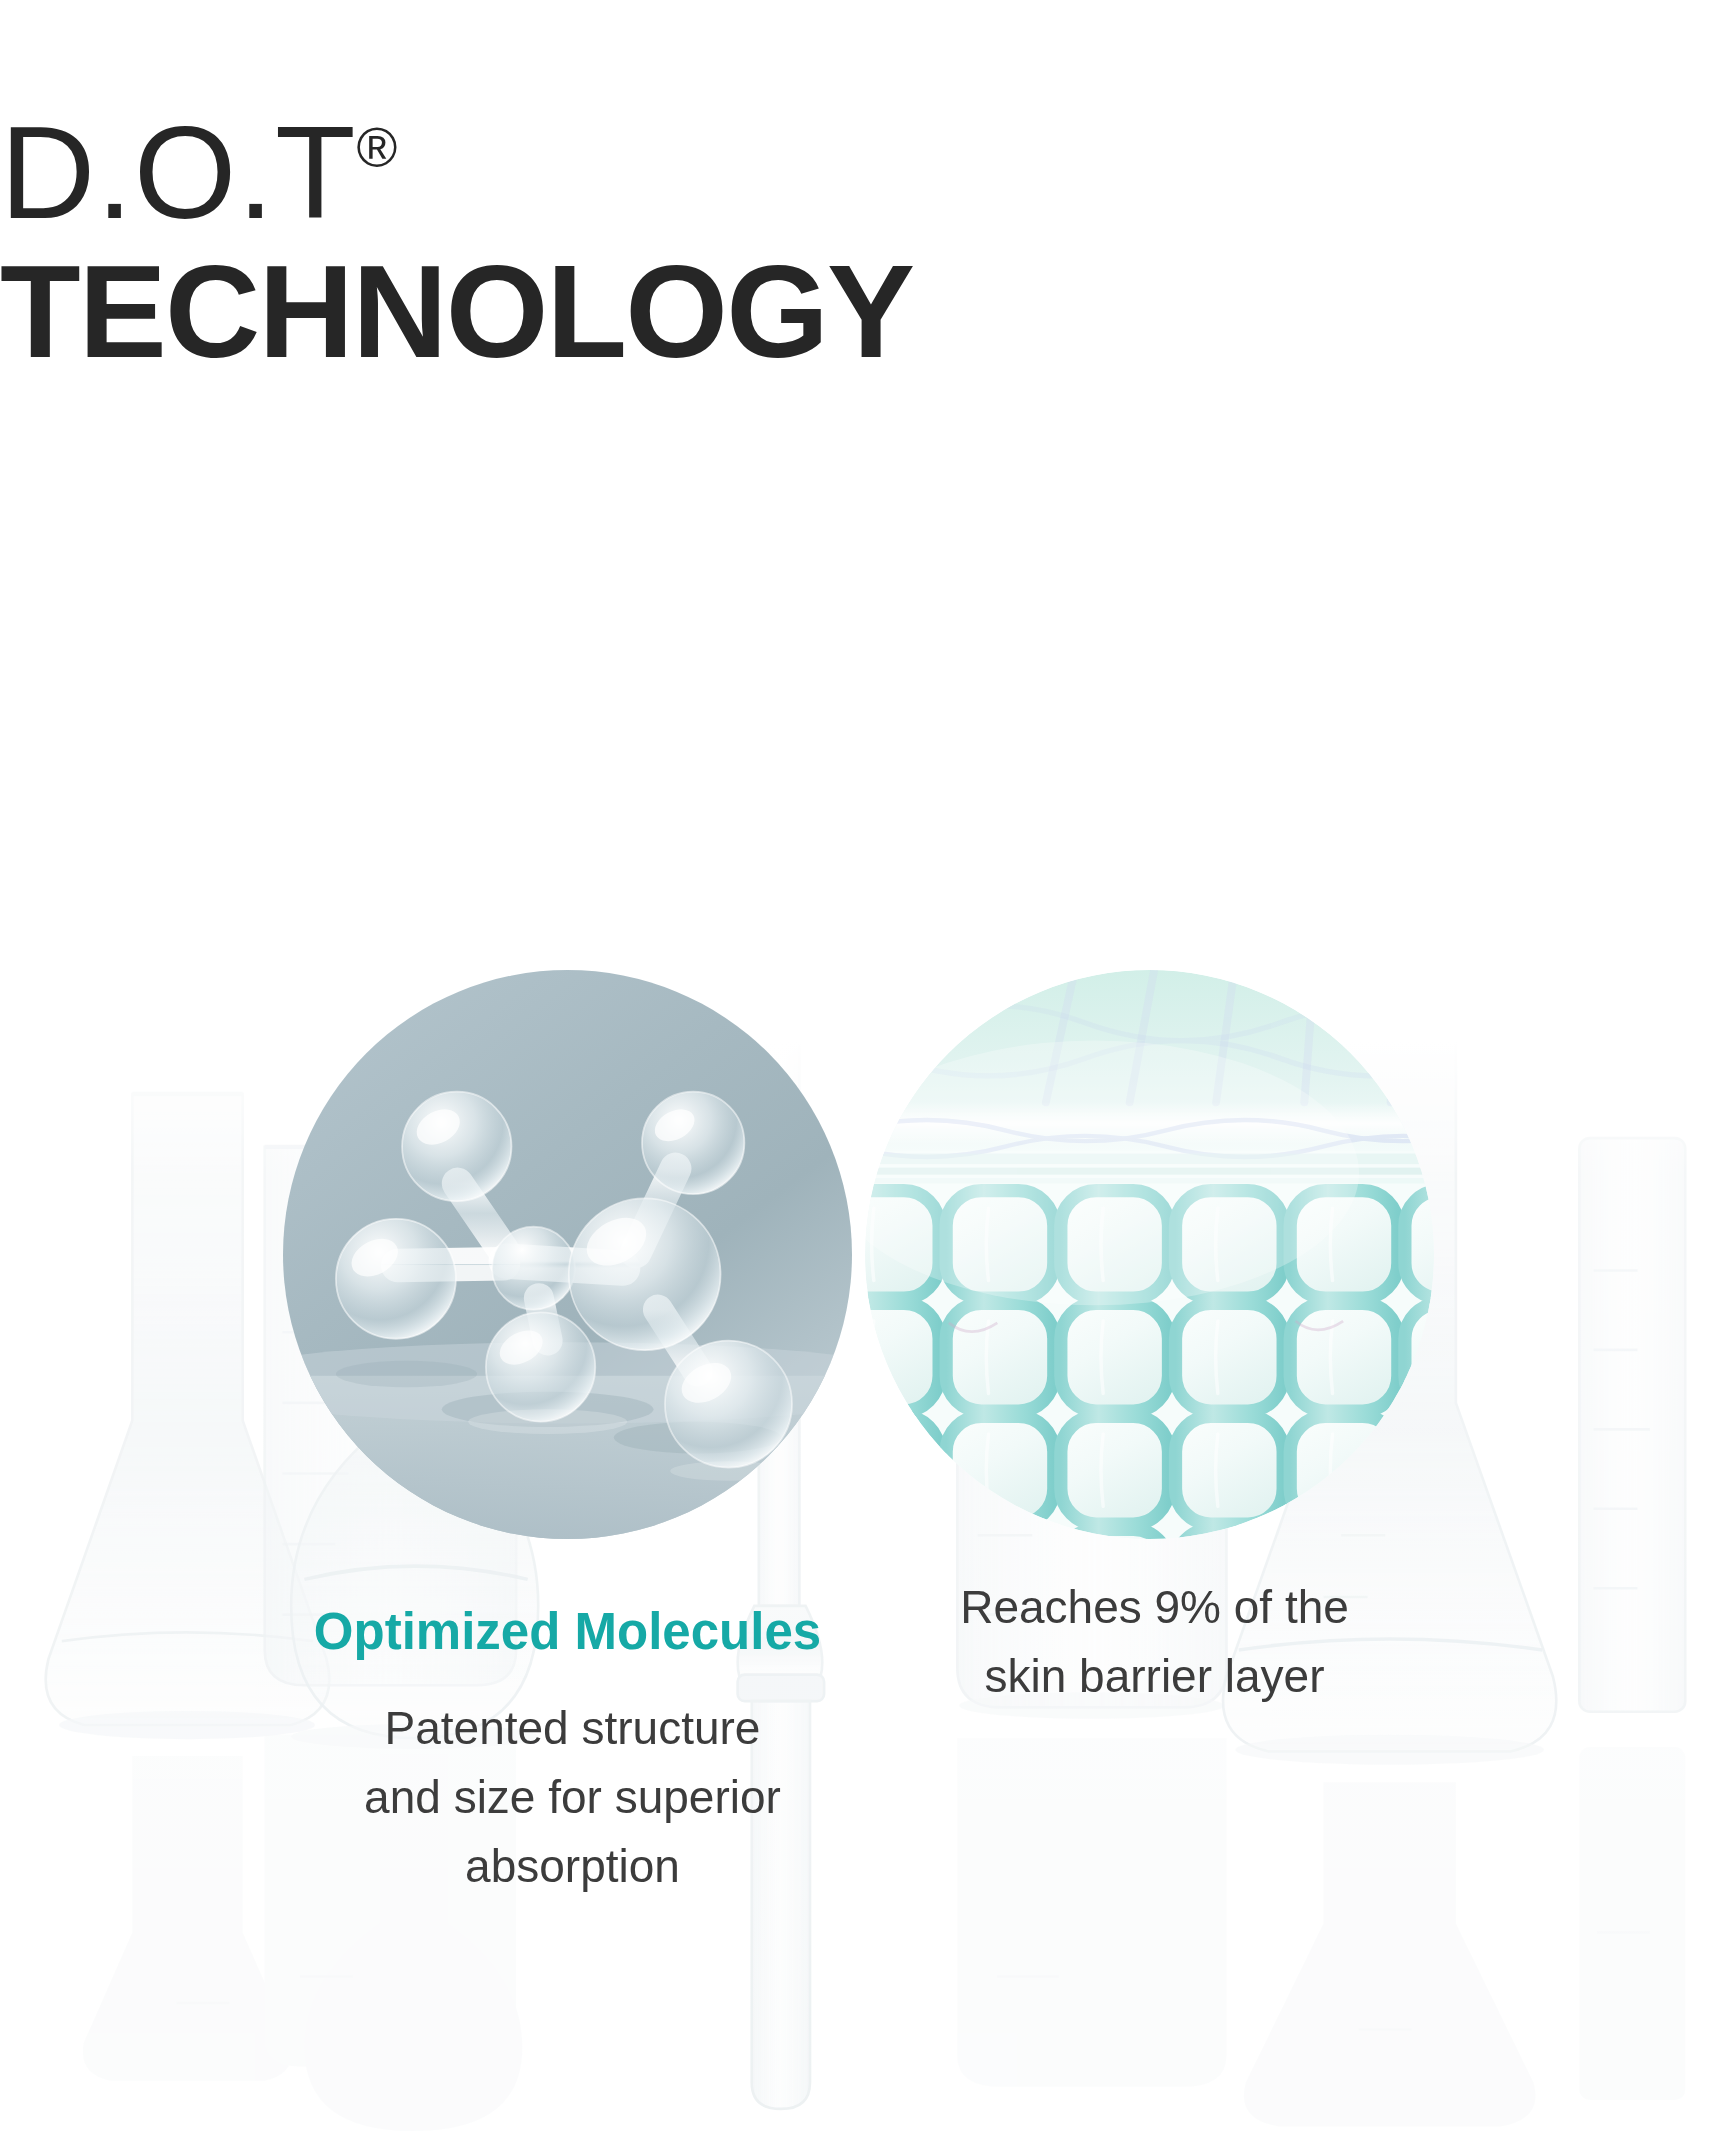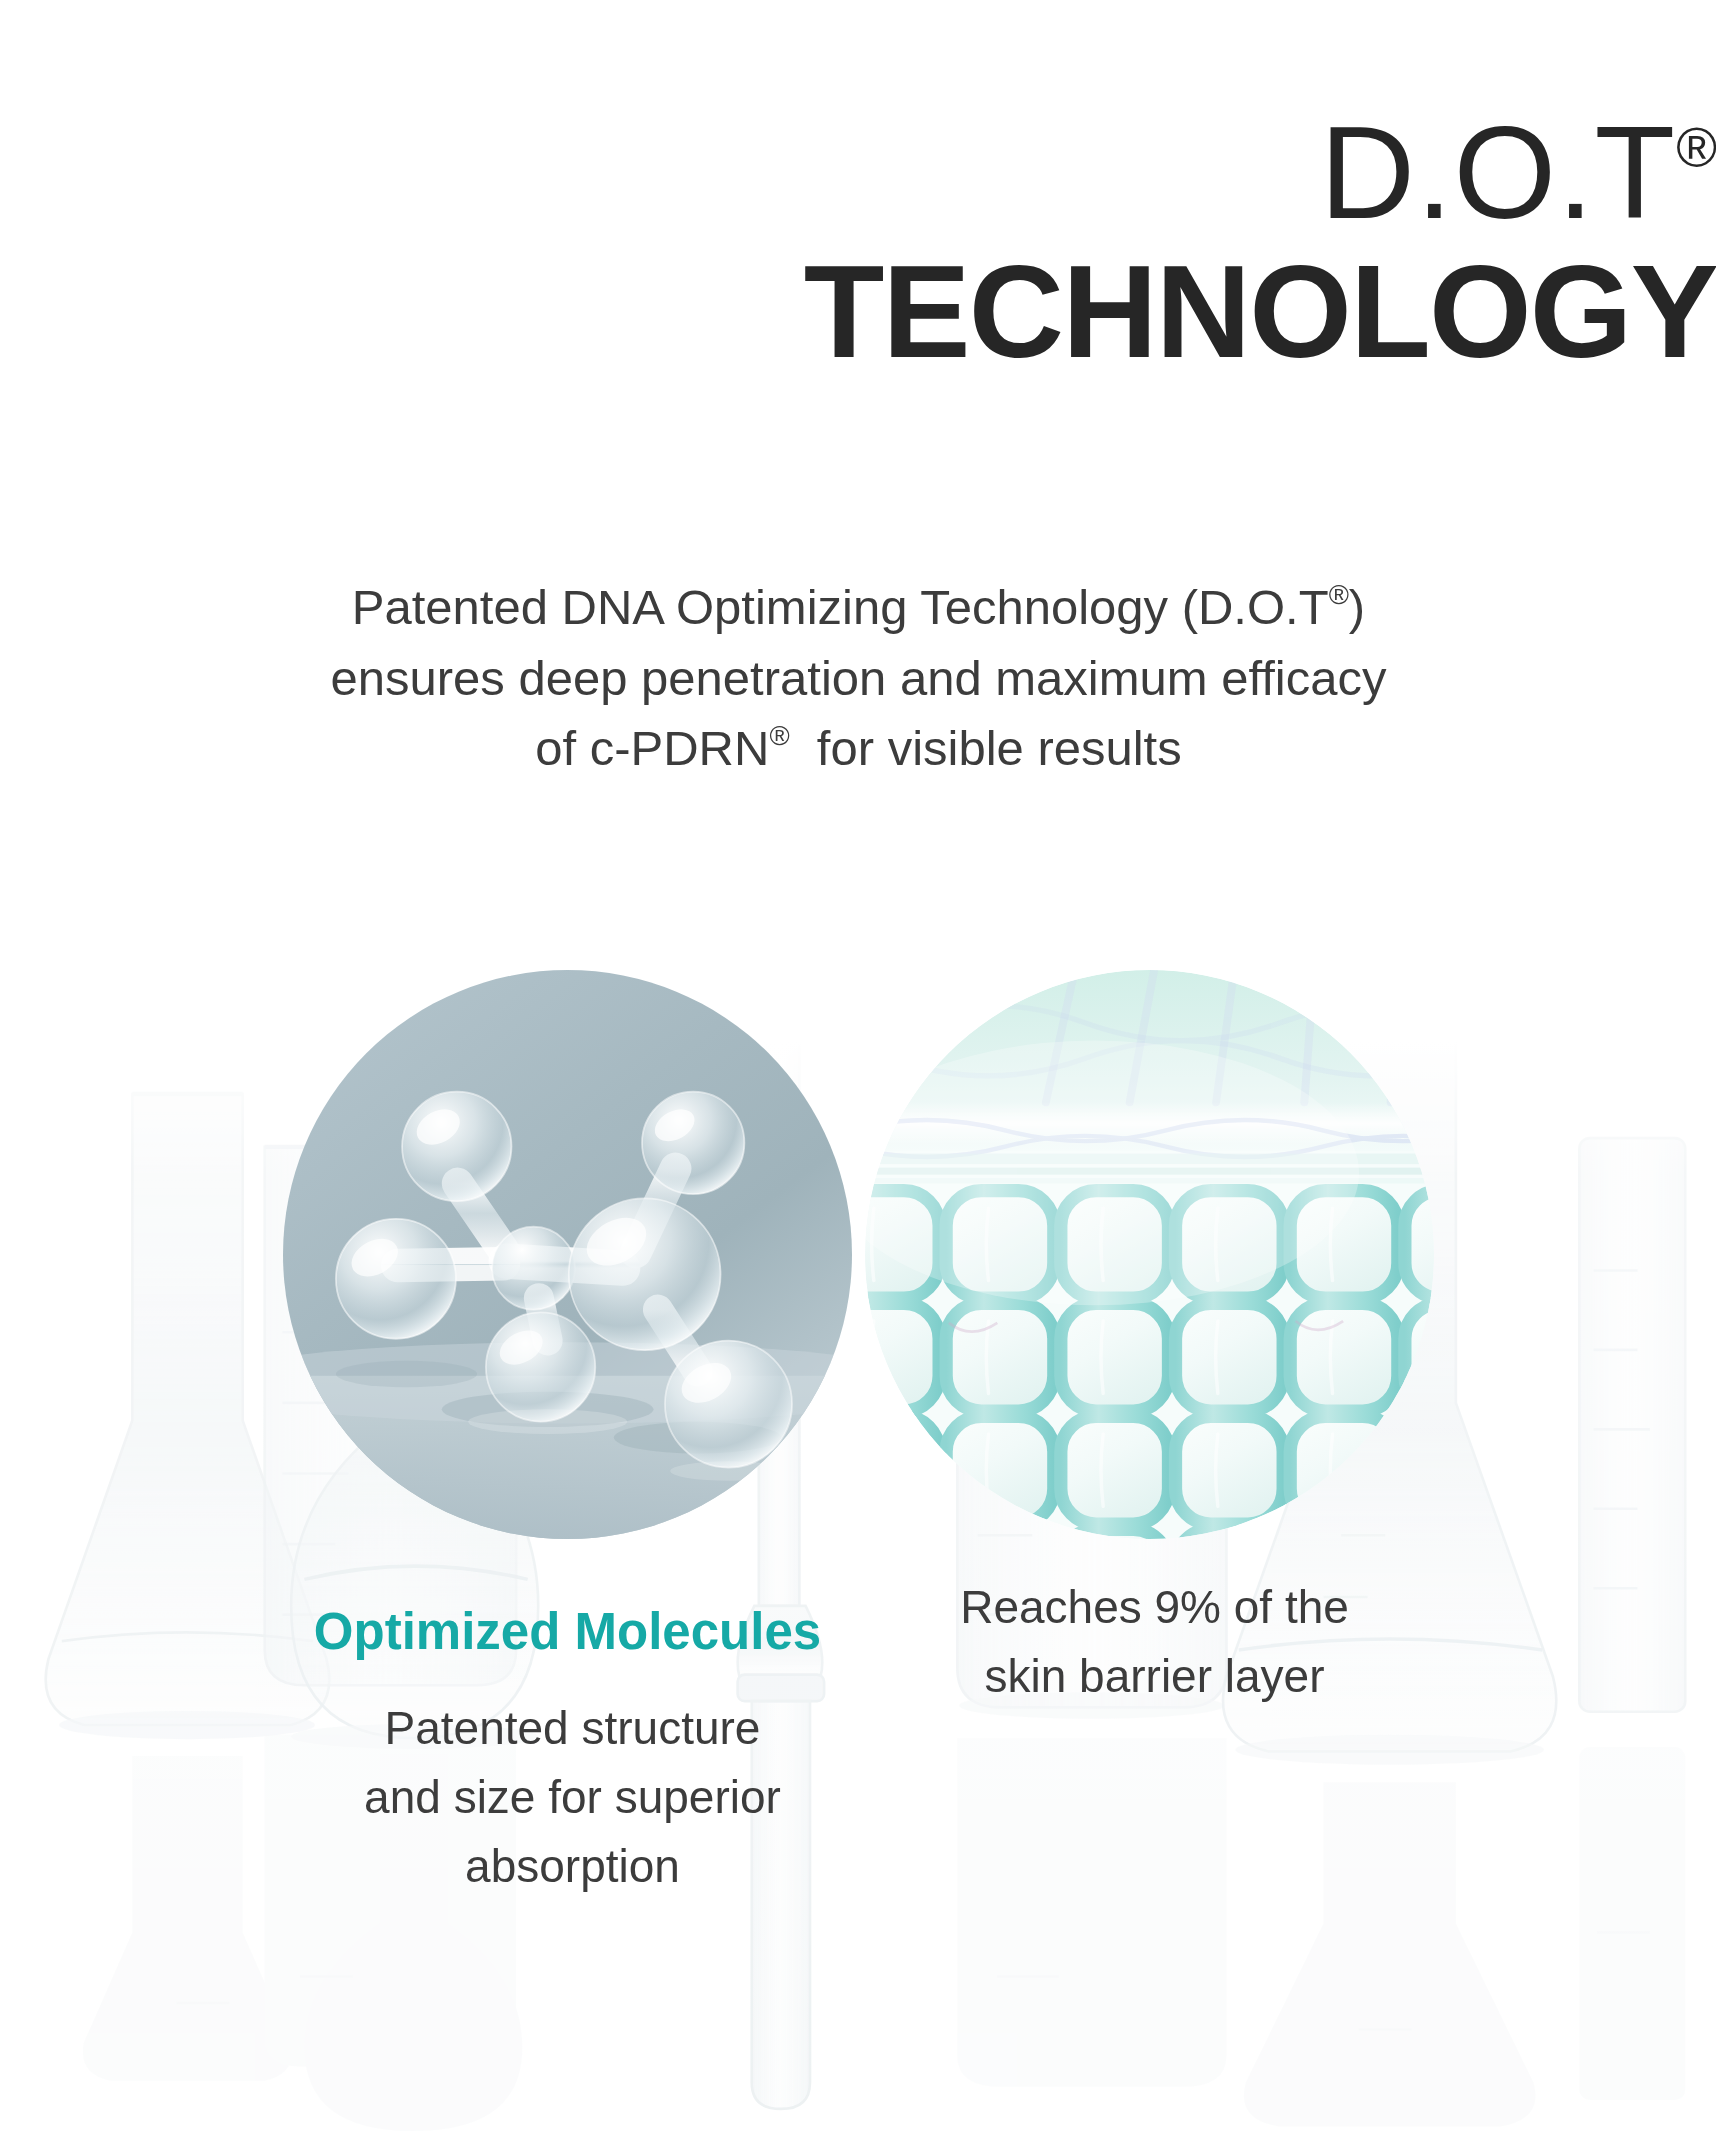--- a/index.html
+++ b/index.html
@@ -35,21 +35,21 @@
     width: 1717px;
     height: 2146px;
   }
 
   
   .heading-block {
     position: absolute;
     left: 0;
     top: 104px;
     width: 1717px;
-    text-align: right;
+    text-align: left;
   }
   .title-line-1 {
     font-size: 132px;
     line-height: 1.04;
     font-weight: 400;
     color: #262626;
     letter-spacing: 0.9px;
   }
   .title-line-1 .reg {
     font-size: 0.42em;
@@ -241,25 +241,20 @@
   </svg>
 </div>
 
 <div class="page">
 
   <div class="heading-block">
     <div class="title-line-1"><span>D.O.T</span><span class="reg">®</span></div>
     <div class="title-line-2">TECHNOLOGY</div>
   </div>
 
-  <div class="subtitle">
-    <div><span>Patented DNA Optimizing Technology (D.O.T</span><span class="sup">®</span><span>)</span></div>
-    <div>ensures deep penetration and maximum efficacy</div>
-    <div><span>of c-PDRN</span><span class="sup">®</span><span>&nbsp; for visible results</span></div>
-  </div>
 
   <div class="columns">
 
     <div class="col">
       <div class="circle">
         <svg viewBox="0 0 645 645" xmlns="http://www.w3.org/2000/svg">
           <defs>
             <linearGradient id="molBg" x1="0.1" y1="0" x2="0.85" y2="1">
               <stop offset="0%" stop-color="#b3c4cc"></stop>
               <stop offset="38%" stop-color="#a6b9c1"></stop>

